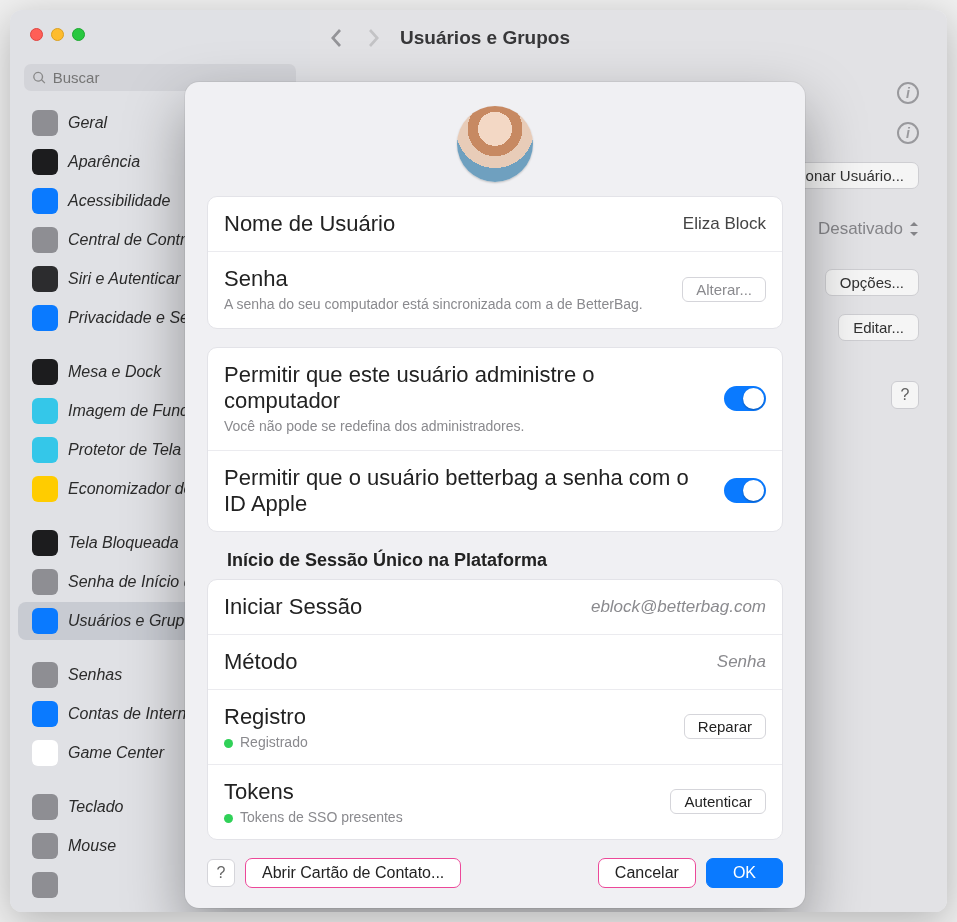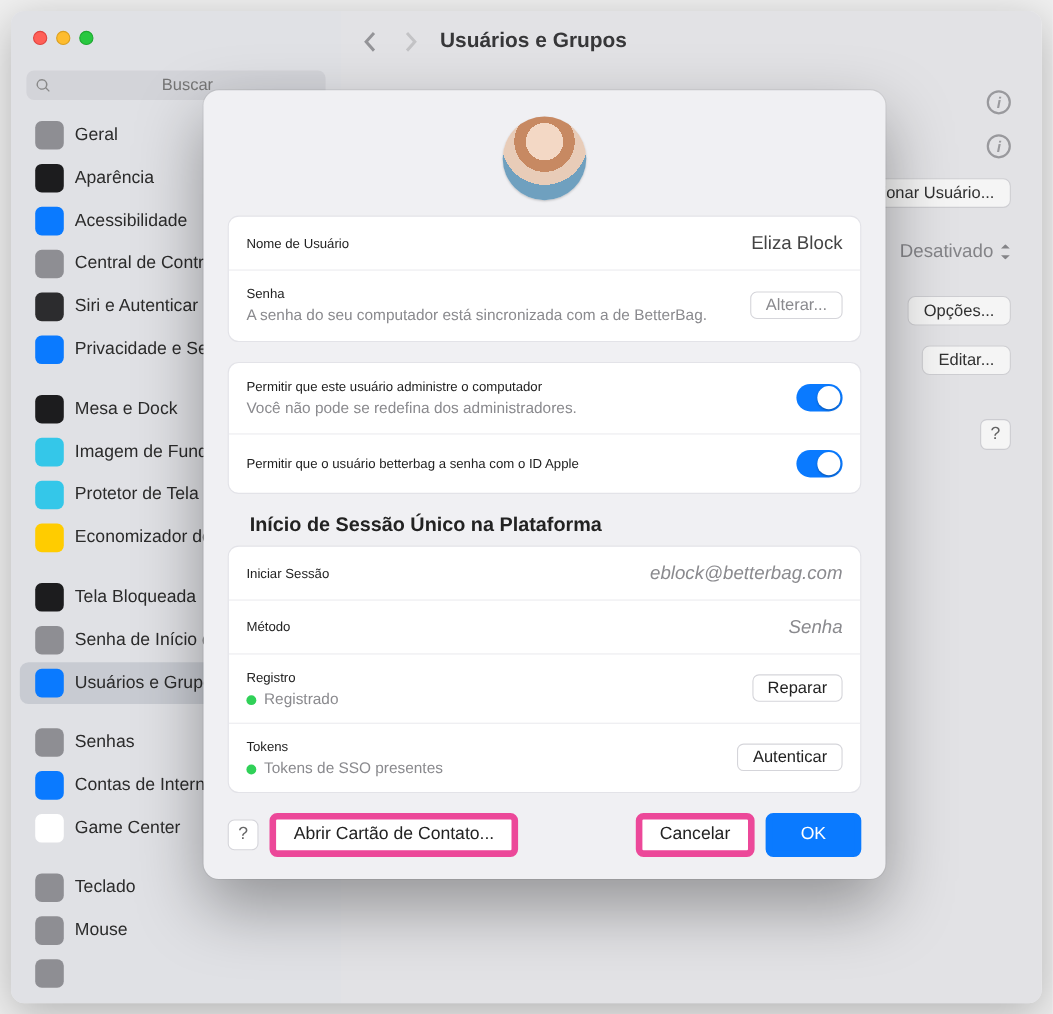--- a/index.html
+++ b/index.html
@@ -40,30 +40,31 @@
   .search-wrap{
     margin: 8px 14px 8px 14px;
     background:#d3d4d9;
     border-radius:7px;
     display:flex;align-items:center;
     padding:5px 8px;
     color:#888;
   }
   .search-wrap svg{width:16px;height:16px;fill:#888;margin-right:6px;}
   .search-wrap input{
-    border:none;background:transparent;outline:none;font-size:15px;color:#333;width:100%;text-align:center;
+    border:none;background:transparent;outline:none;font-size:15px;color:#333;width:100%;
   }
   .sb-list{padding:4px 0;}
   .sb-item{
     display:flex;align-items:center;
     padding:6px 14px;
     font-size:16px;color:#2b2b2b;
     gap:10px;
     border-radius:8px;
     margin:1px 8px;
+    font-style:italic;
   }
   .sb-item.selected{background:#c8cbd2;}
   .sb-icon{
     width:26px;height:26px;border-radius:6px;
     display:flex;align-items:center;justify-content:center;
     color:#fff;font-size:15px;flex-shrink:0;
   }
   .sb-sep{height:14px;}
   
   .main{
@@ -112,21 +113,21 @@
     box-shadow:0 1px 2px rgba(0,0,0,.2);
   }
   .group{
     background:#fff;border:1px solid #e3e3e8;border-radius:10px;margin-bottom:18px;
   }
   .row{
     display:flex;align-items:center;justify-content:space-between;
     padding:14px 16px;border-bottom:1px solid #ebebef;gap:12px;
   }
   .row:last-child{border-bottom:none;}
-  .row .lbl{font-size:12px;color:#222;}
+  .row .lbl{font-size:22px;color:#222;}
   .row .sub{font-size:14px;color:#8a8a8e;margin-top:3px;line-height:1.35;}
   .row .val{font-size:17px;color:#444;}
   .row .valdim{font-size:17px;color:#8a8a8e;font-style:italic;}
   .small-btn{
     background:#fff;border:1px solid #d5d5da;border-radius:6px;
     padding:3px 13px;font-size:15px;color:#8a8a8e;
   }
   .small-btn.active{color:#222;}
   .toggle{
     width:42px;height:25px;border-radius:13px;background:#0a7aff;position:relative;flex-shrink:0;
@@ -141,21 +142,21 @@
   .dot{width:9px;height:9px;border-radius:50%;background:#30d158;display:inline-block;margin-right:7px;vertical-align:middle;}
   .status{font-size:14px;color:#8a8a8e;margin-top:4px;}
   .modal-footer{
     display:flex;align-items:center;gap:10px;margin-top:6px;
   }
   .help-round{
     width:28px;height:28px;border-radius:6px;background:#fff;border:1px solid #d5d5da;
     display:flex;align-items:center;justify-content:center;color:#666;font-size:16px;
   }
   .btn{
-    background:#fff;border:6px solid #ec4899;border-radius:7px;
+    background:#fff;border:1px solid #ec4899;border-radius:7px;
     padding:5px 16px;font-size:16px;color:#222;
   }
   .btn.primary{background:#0a7aff;border-color:#0a7aff;color:#fff;padding:5px 26px;}
   .spacer{flex:1;}
   .select-faux{
     display:inline-flex;align-items:center;gap:6px;color:#8a8a8e;font-size:17px;
   }
   .select-faux svg{width:10px;height:14px;fill:#8a8a8e;}
 </style>
 </head>

